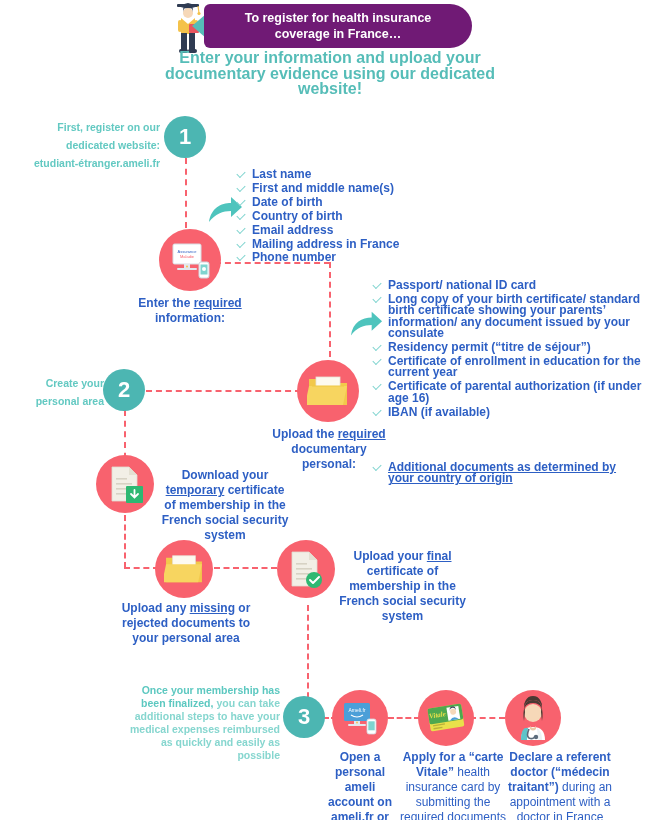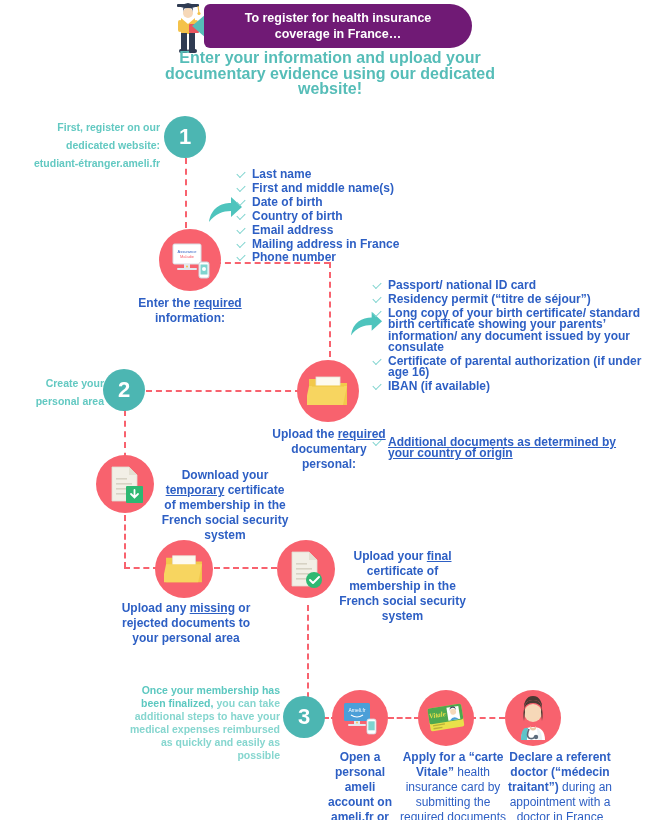--- a/index.html
+++ b/index.html
@@ -162,22 +162,23 @@
 </div>
 
 <div class="abs arrow" style="left:349px;top:310px;">
   <svg width="34" height="30" viewBox="0 0 36 30">
     <path d="M2 26 C4 12 14 7 24 7 L24 1 L35 11 L24 21 L24 15 C16 15 8 18 2 26 Z" fill="#4ec4bd"></path>
   </svg>
 </div>
 
 <ul class="abs check-list" style="left:372px;top:280px;width:272px;">
   <li>Passport/ national ID card</li>
+  <li>Long copy of your birth certificate/ standard birth certificate showing your parents’ information/ any document issued by your consulate</li>
   <li>Residency permit (“titre de séjour”)</li>
-  <li>Long copy of your birth certificate/ standard birth certificate showing your parents’ information/ any document issued by your consulate</li>
+  <li>Certificate of enrollment in education for the current year</li>
   <li>Certificate of parental authorization (if under age 16)</li>
   <li>IBAN (if available)</li>
   <li class="ul-item">Additional documents as determined by your country of origin</li>
 </ul>
 
 <div class="abs icon-circle" style="left:96px;top:455px;width:58px;height:58px;">
   <svg width="38" height="40" viewBox="0 0 38 40">
     <path d="M6 3 h17 l8 8 v26 h-25 z" fill="#f2efe6" stroke="#e0dcd0" stroke-width="0.8"></path>
     <path d="M23 3 v8 h8 z" fill="#e4e0d2"></path>
     <rect x="10" y="14" width="11" height="1.6" fill="#d7d2c4"></rect>

